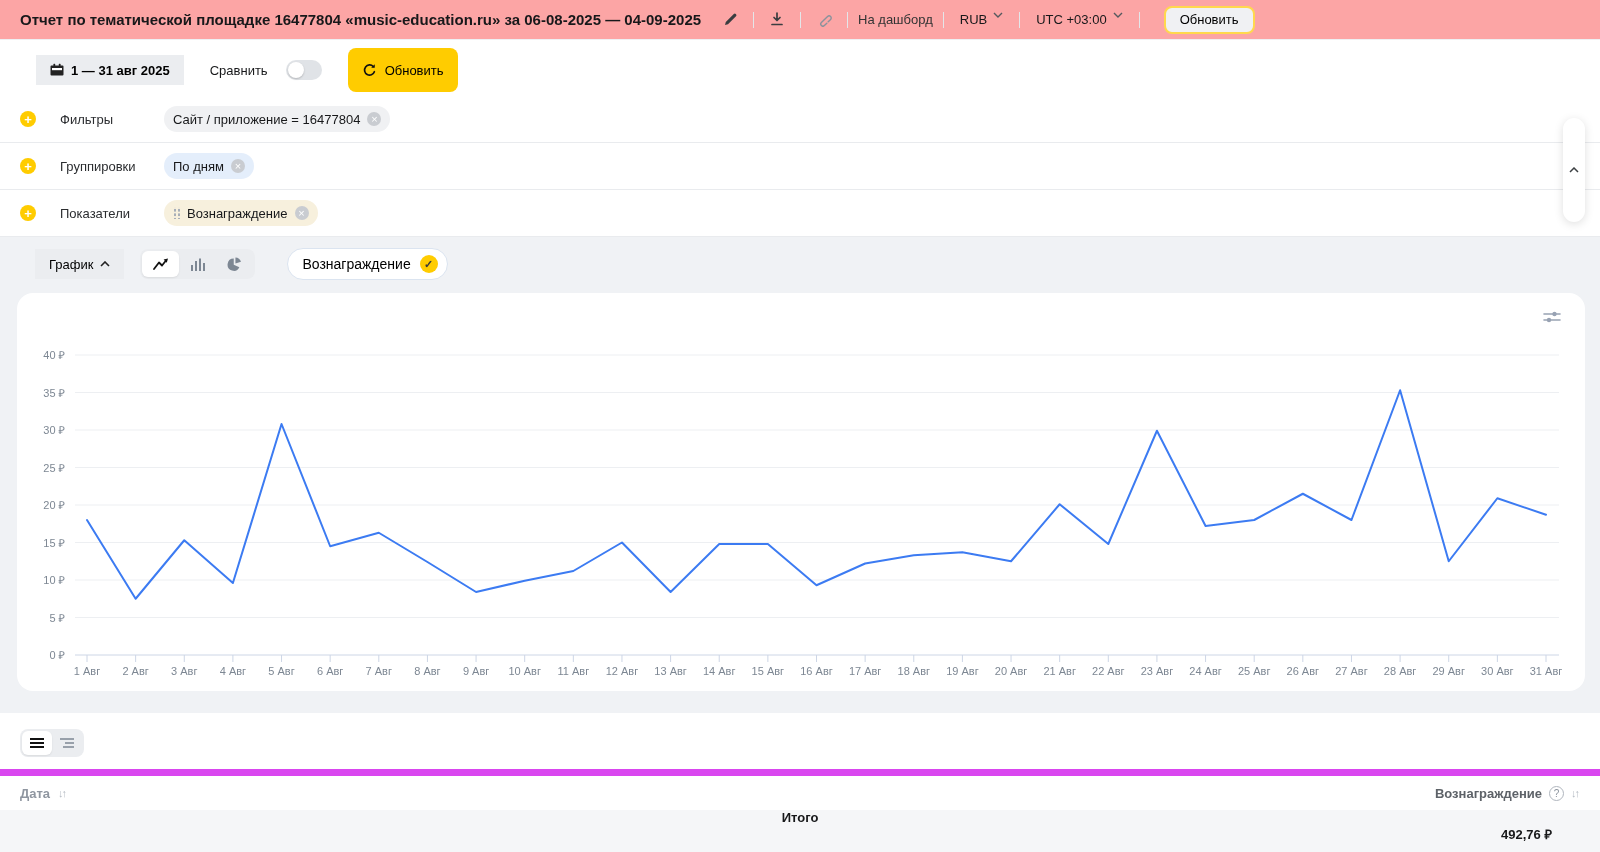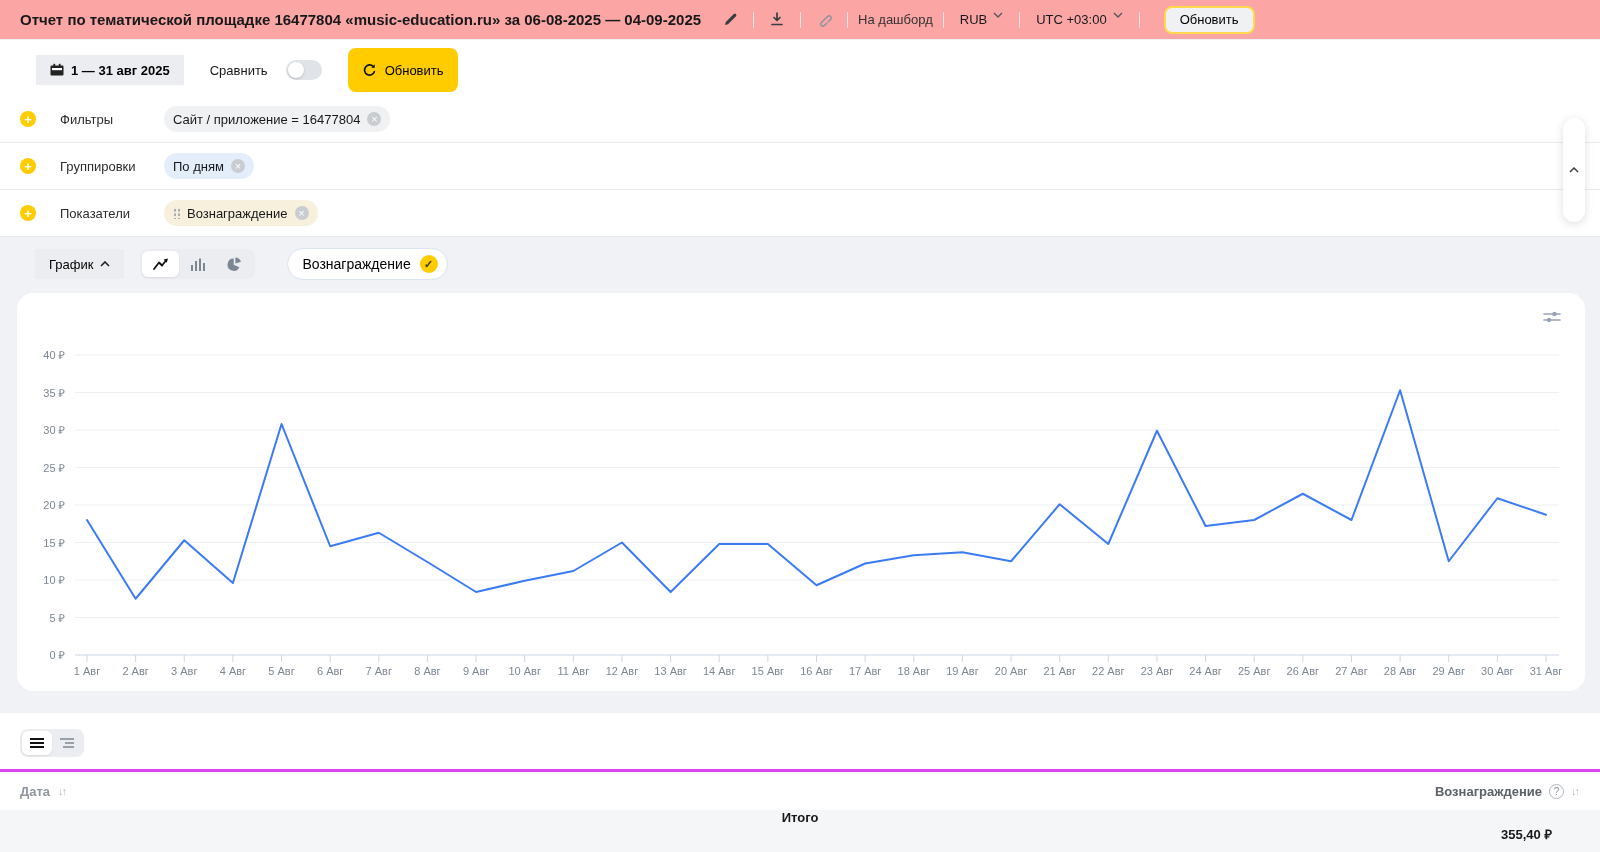--- a/index.html
+++ b/index.html
@@ -85,21 +85,21 @@
     font-size:11px; font-weight:bold; }
   .chart-card { margin:14px 0 0 17px; width:1568px; height:398px; background:#fff;
     border-radius:16px; position:relative; }
   .sliders-ic { position:absolute; top:17px; right:24px; cursor:pointer; }
 
   
   .bottom { background:#fff; }
   .view-seg { display:flex; align-items:center; margin:16px 0 0 20px; background:#ebedf0;
     border-radius:8px; padding:2px; height:28px; width:64px; }
   .view-seg .seg-item { width:30px; height:24px; }
-  .thead { margin-top:12px; border-top:3px solid #d946ef; height:41px;
+  .thead { margin-top:12px; border-top:7px solid #d946ef; height:41px;
     display:flex; align-items:center; padding:0 20px; }
   .th-left { font-weight:bold; color:#8f96a0; display:flex; align-items:center; gap:8px; }
   .th-right { margin-left:auto; font-weight:bold; color:#5d6268;
     display:flex; align-items:center; gap:7px; padding-right:2px; }
   .sort-ic { font-size:11px; color:#b6bcc4; letter-spacing:-2px; font-weight:normal; cursor:pointer; }
   .help-ic { width:15px; height:15px; border-radius:50%; border:1px solid #b0b6be;
     color:#8a929c; font-size:10px; display:inline-flex; align-items:center;
     justify-content:center; font-weight:normal; cursor:pointer; }
   .total-row { height:42px; background:#f5f6f8; display:flex; align-items:center;
     padding:0 20px; font-weight:bold;flex-direction:column; }
@@ -360,21 +360,21 @@
         <span class="sort-ic">↓↑</span>
       </span>
       <span class="th-right">
         <span>Вознаграждение</span>
         <span class="help-ic">?</span>
         <span class="sort-ic">↓↑</span>
       </span>
     </div>
     <div class="total-row">
       <span>Итого</span>
-      <span class="total-value mono-num">355,40 ₽</span>
+      <span class="total-value mono-num">492,76 ₽</span>
     </div>
   </div>
 
   <div class="collapse-pill">
     <svg width="10" height="6" viewBox="0 0 10 6">
         <path d="M1 5 L5 1 L9 5" stroke="#3c4043" stroke-width="1.5" fill="none"></path>
       </svg>
   </div>
 
 </div>

